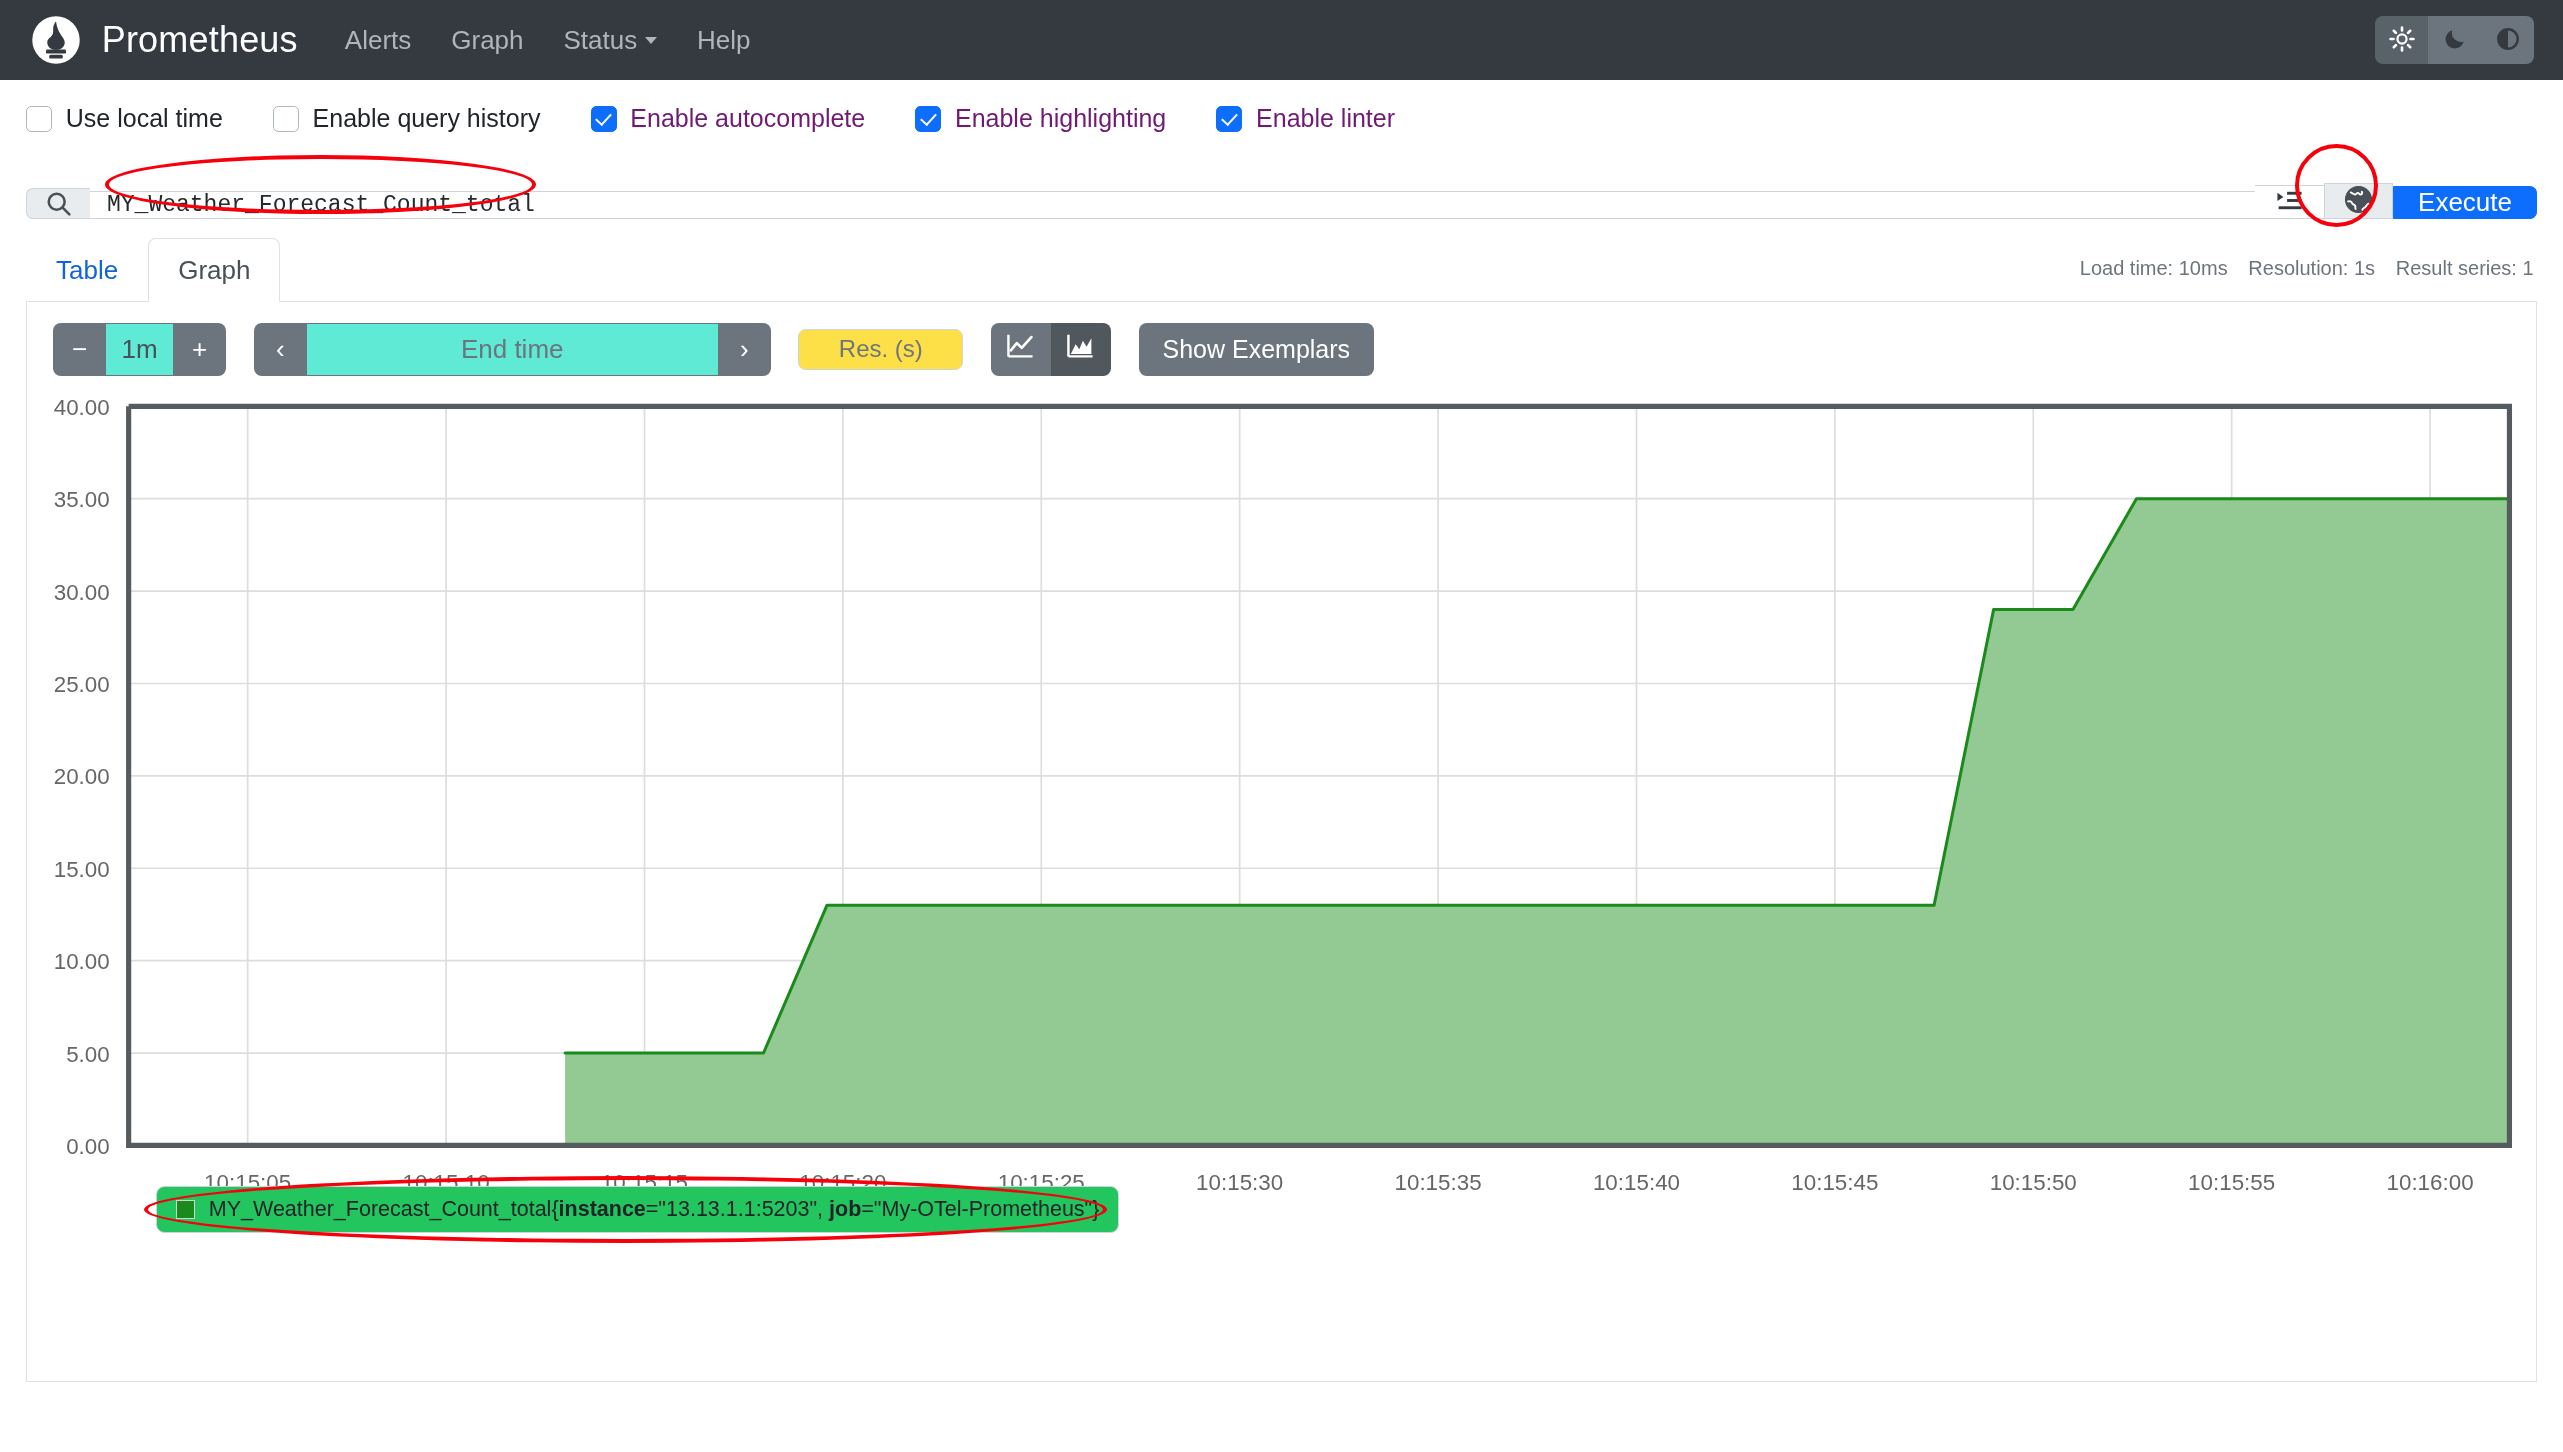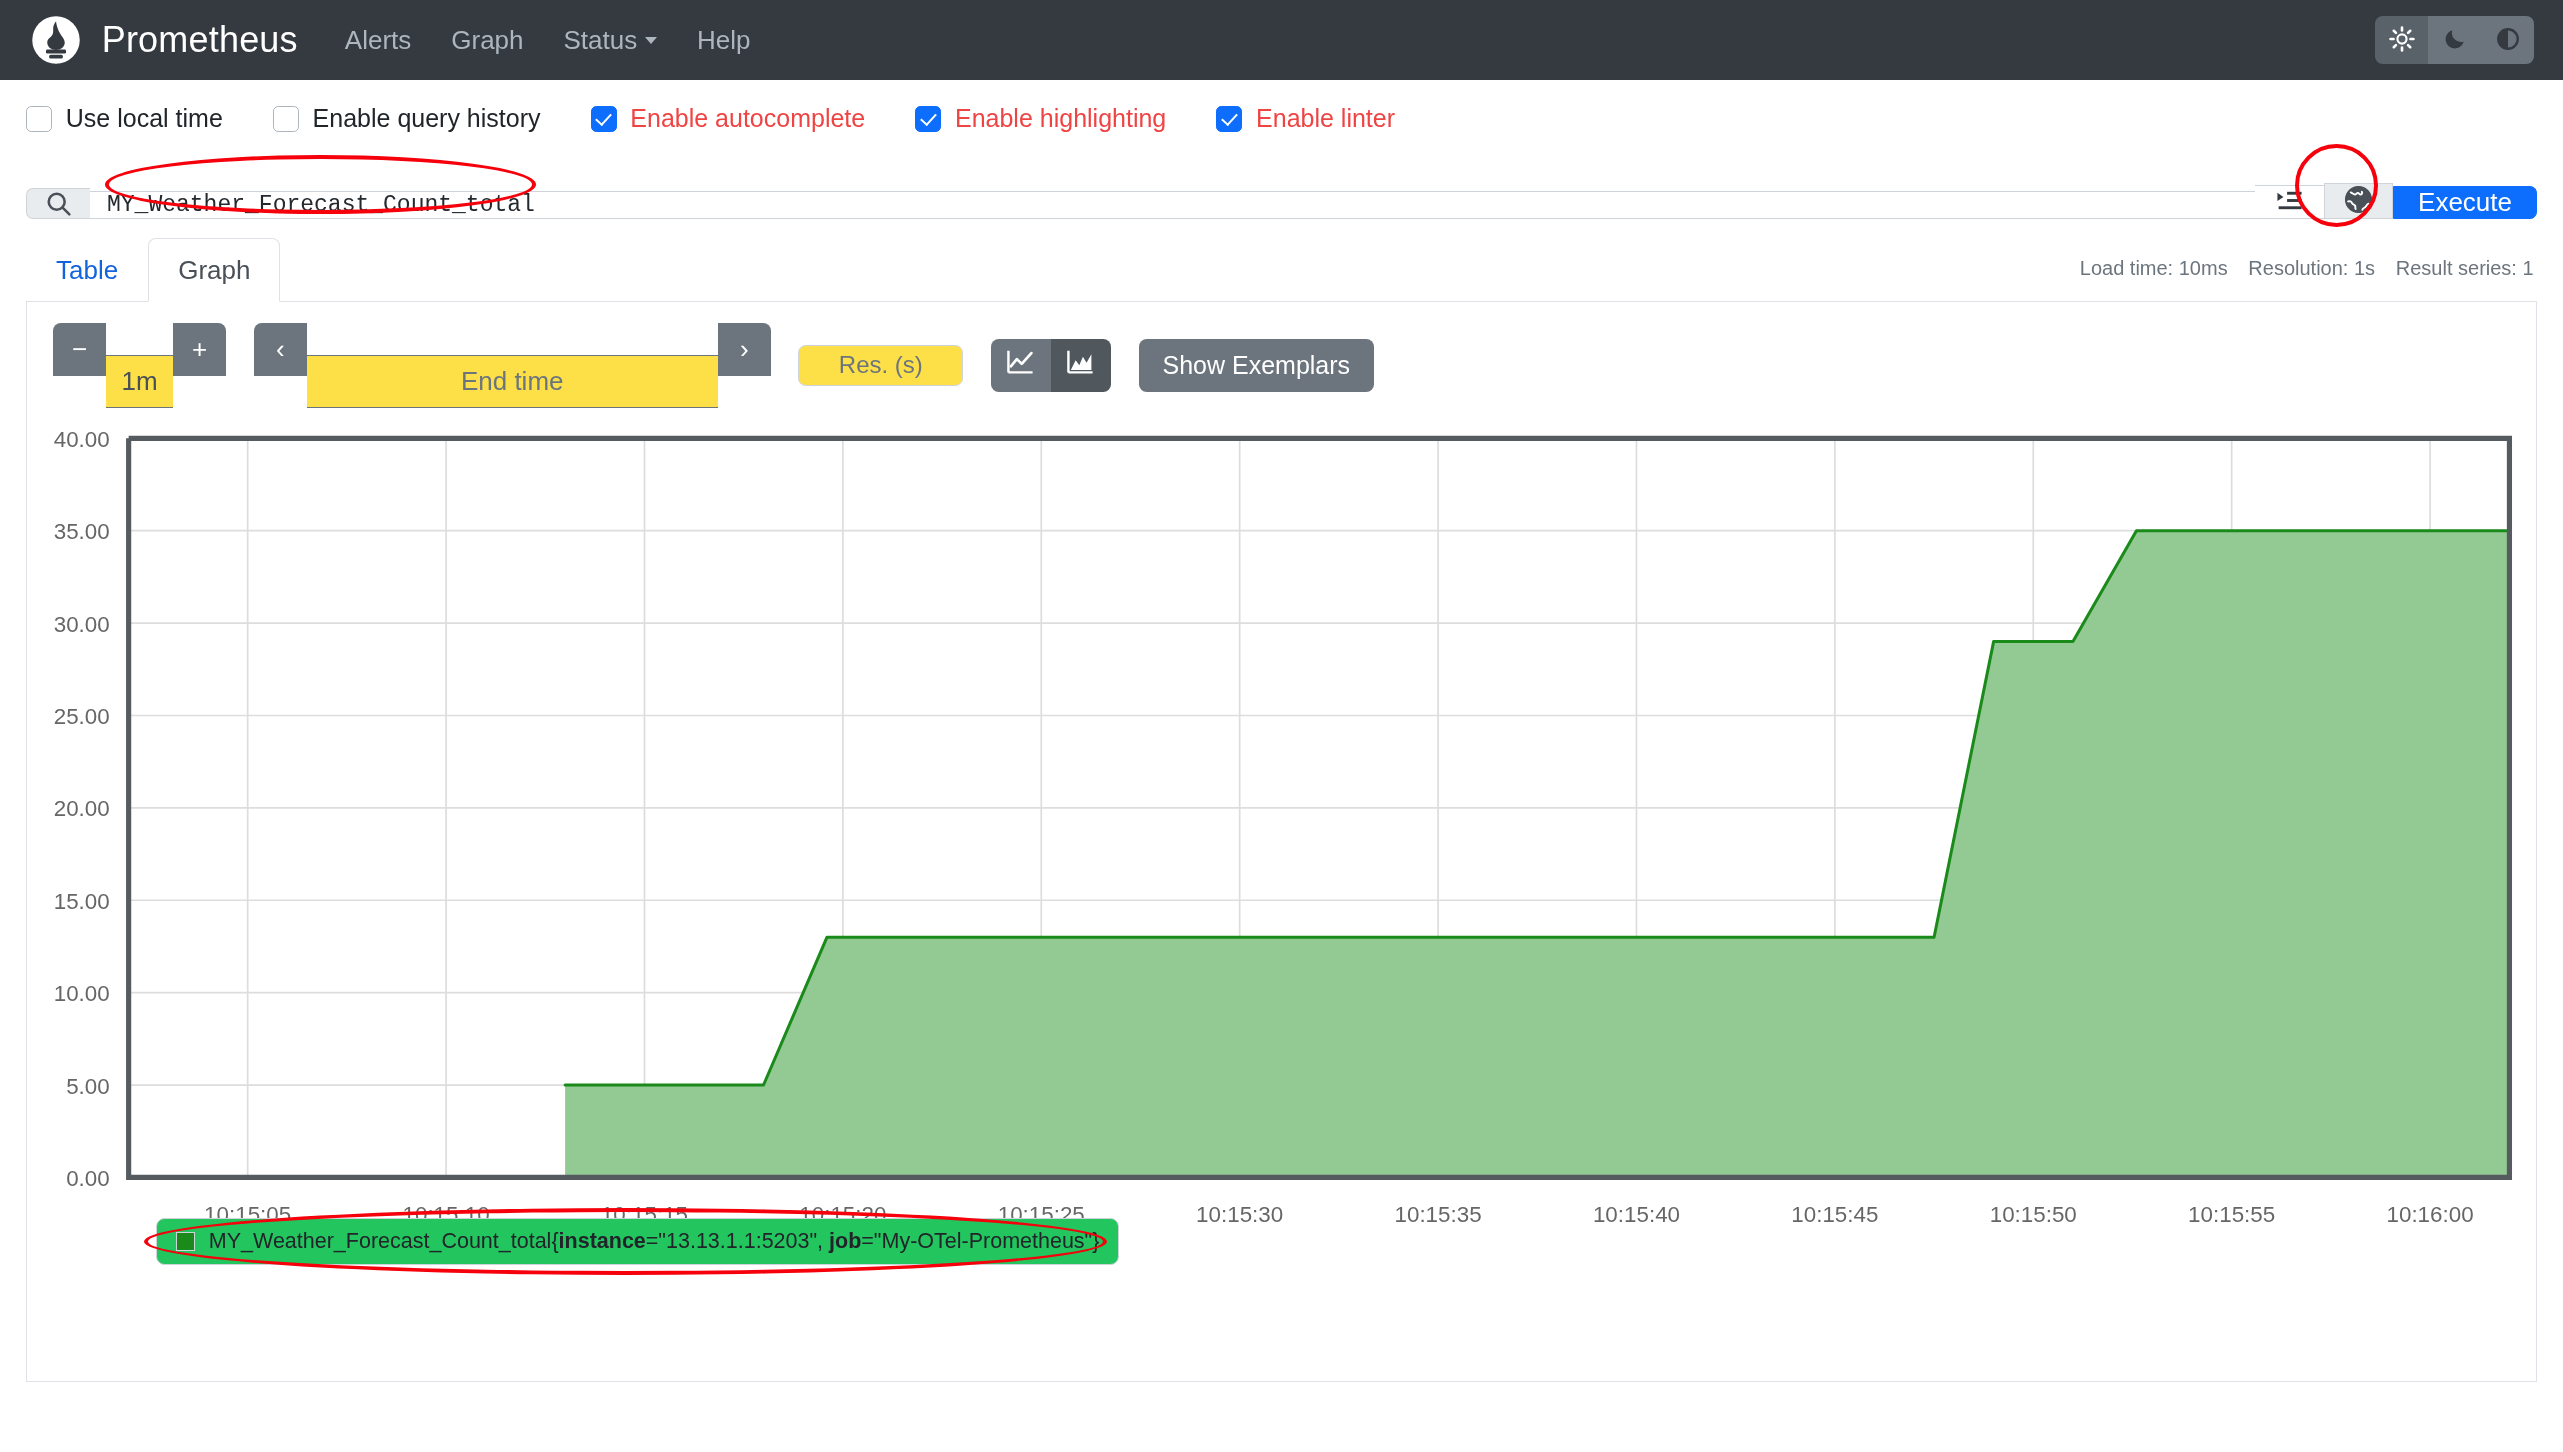--- a/index.html
+++ b/index.html
@@ -103,21 +103,21 @@
   .cb-box.checked::after {
     content: "";
     position: absolute;
     left: 7.8px; top: 3.4px;
     width: 6.9px; height: 13px;
     border: solid #fff;
     border-width: 0 2.6px 2.6px 0;
     transform: rotate(42deg);
   }
   .cb-label { font-size: 25px; color: #212529; }
-  .cb-label.on { color: #ef4444; }
+  .cb-label.on { color: #701a75; }
 
   
   .query-row {
     display: flex;
     align-items: flex-end;
     margin: 0 26px;
     height: 67px;
     position: relative;
   }
   .q-search-icon {
@@ -229,25 +229,24 @@
     border: none;
     height: 53px;
     min-width: 53px;
     font-size: 26px;
     display: flex; align-items: center; justify-content: center;
     cursor: pointer;
     padding: 0 15.5px;
     white-space: nowrap;
   }
   .gb.light {
-    background: #fde047;
+    background: #5eead4;
     color: #495057;
     border-top: 0.9px solid #6c757d;
     border-bottom: 0.9px solid #6c757d;
-    margin-top: 32px;
   }
   .gb.dark-active { background: #50575d; }
   .endtime-group { width: 517px; }
   .endtime-group .gb.light { flex: 1 1 auto; color: #6c757d; }
   .res-input {
     width: 165px; height: 41px;
     border: 0.9px solid #ced4da;
     border-radius: 7.8px;
     background: #fde047;
     color: #6c757d;

